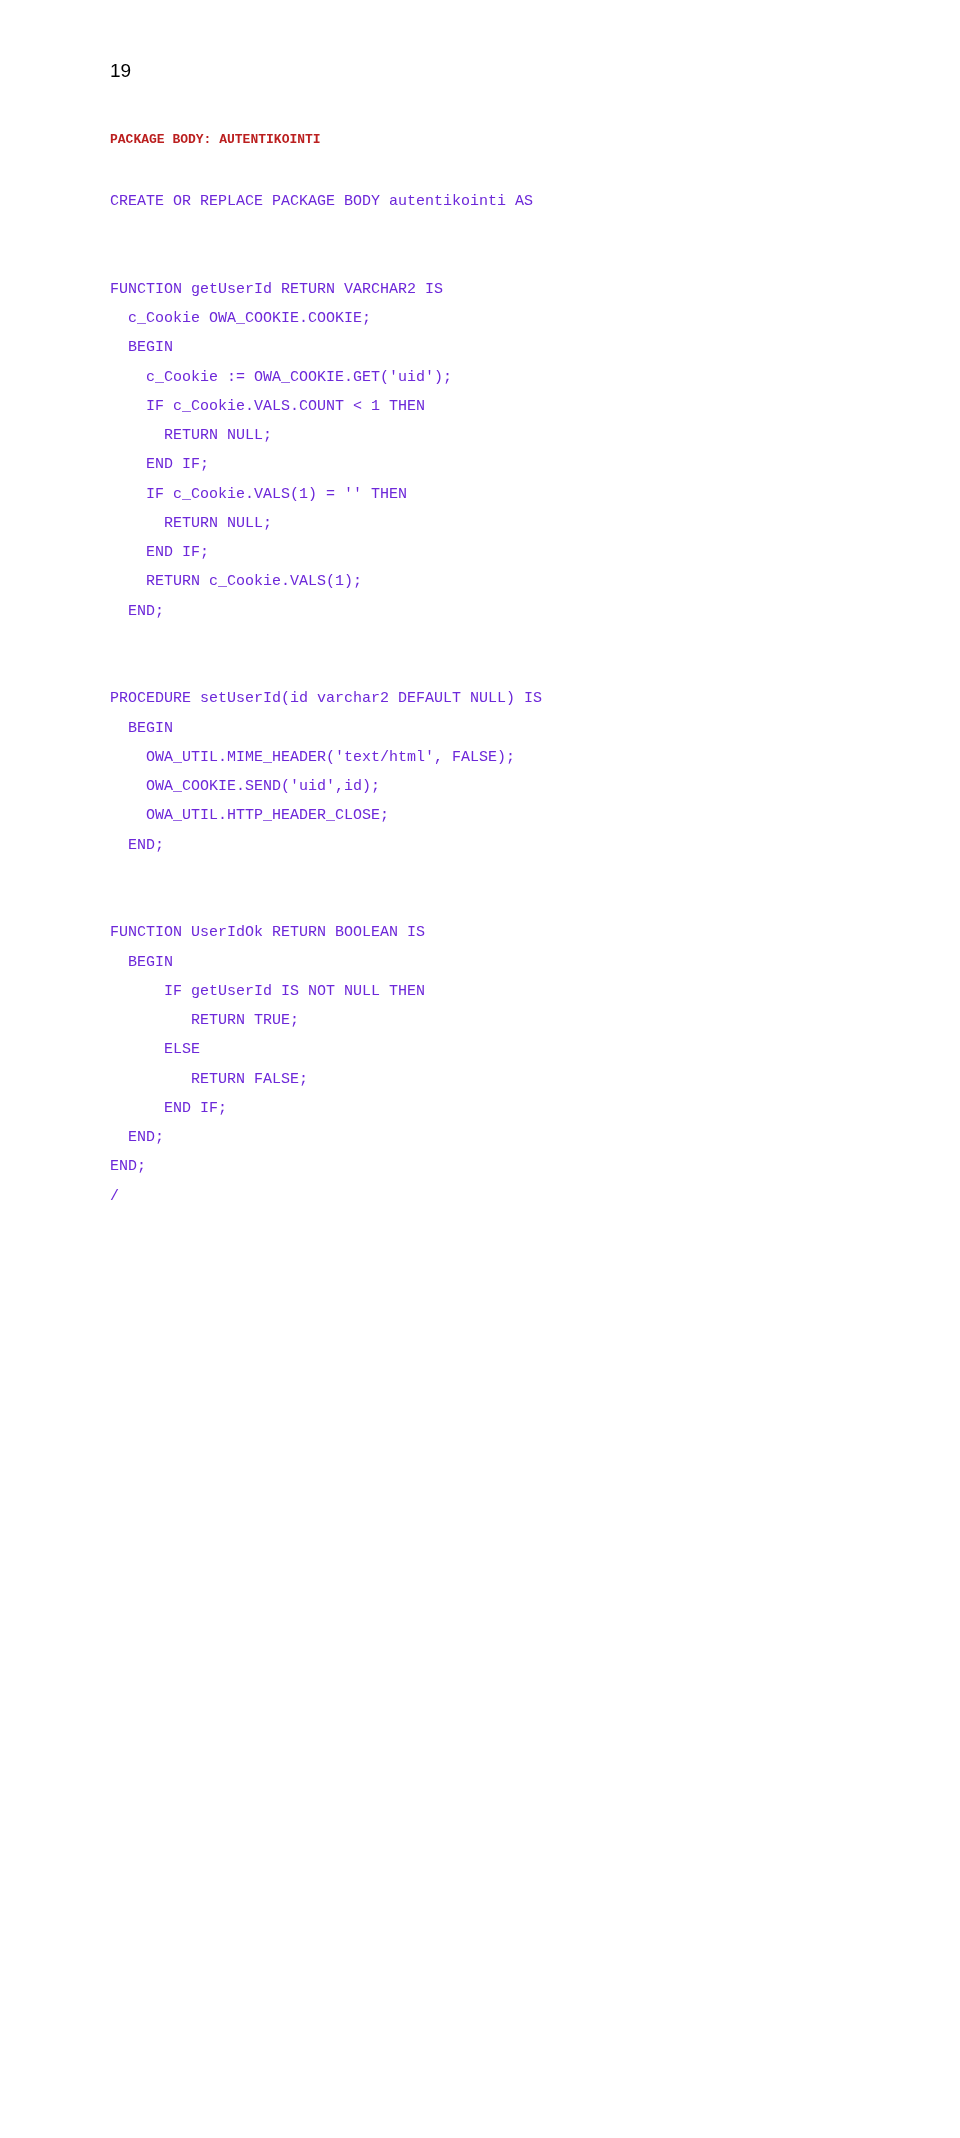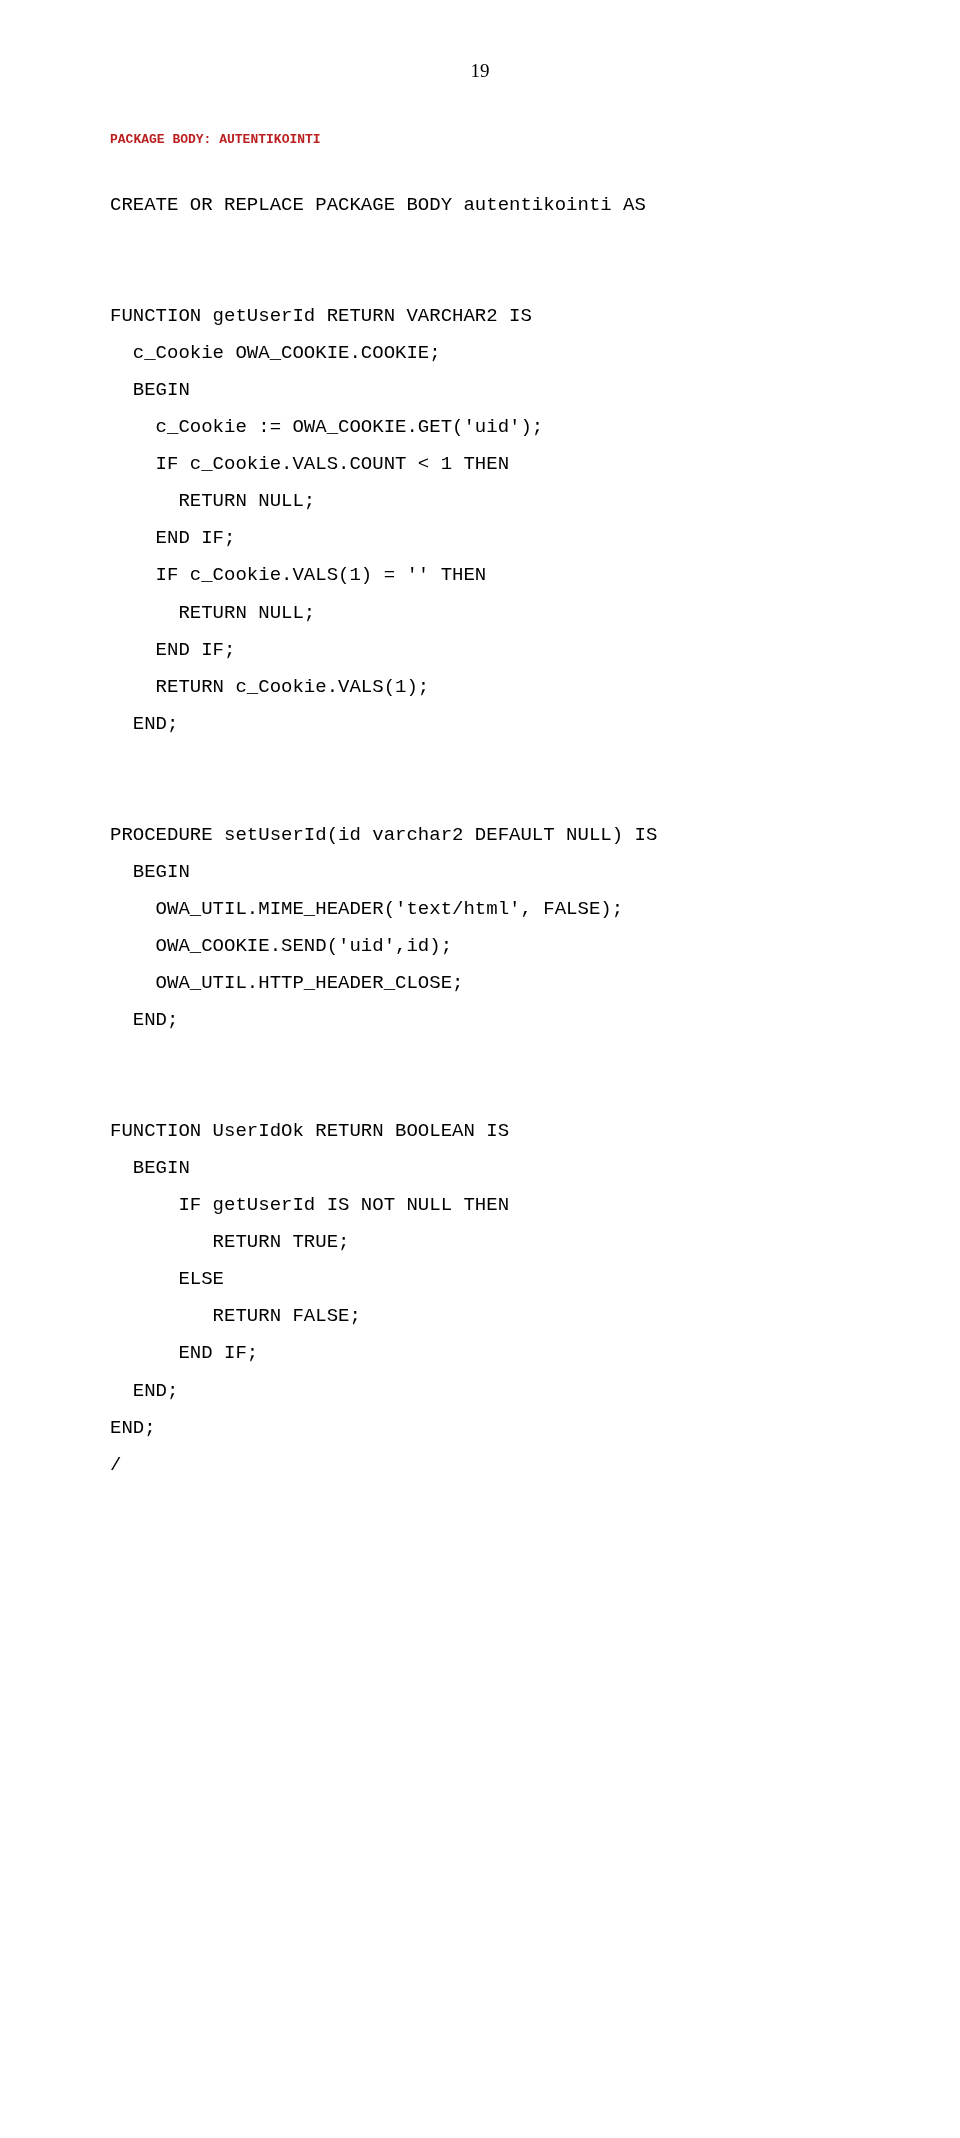--- a/index.html
+++ b/index.html
@@ -14,37 +14,36 @@
       font-family: "Courier New", Courier, monospace;
     }
     .page {
       background: #ffffff;
       width: 960px;
       min-height: 2138px;
       padding: 60px 110px 80px 110px;
       position: relative;
     }
     .page-number {
-      text-align: center;
       font-size: 19px;
-      font-family: Liberation Serif, serif;
+      font-family: Liberation Sans, sans-serif;
       margin-bottom: 50px;
     }
     .heading {
       color: #bb1f1f;
       font-weight: bold;
       font-size: 13px;
       margin-bottom: 40px;
     }
     .code {
       font-family: "Courier New", Courier, monospace;
-      font-size: 19px;
+      font-size: 15px;
       line-height: 1.95;
       white-space: pre;
-      color: #000000;
+      color: #6d28d9;
       margin-top: 36px;
     }
   </style>
 </head>
 <body>
 
 <div class="page">
   <div class="page-number">19</div>
   <div class="heading">PACKAGE BODY: AUTENTIKOINTI</div>
   <div class="code" id="code-block">CREATE OR REPLACE PACKAGE BODY autentikointi AS

